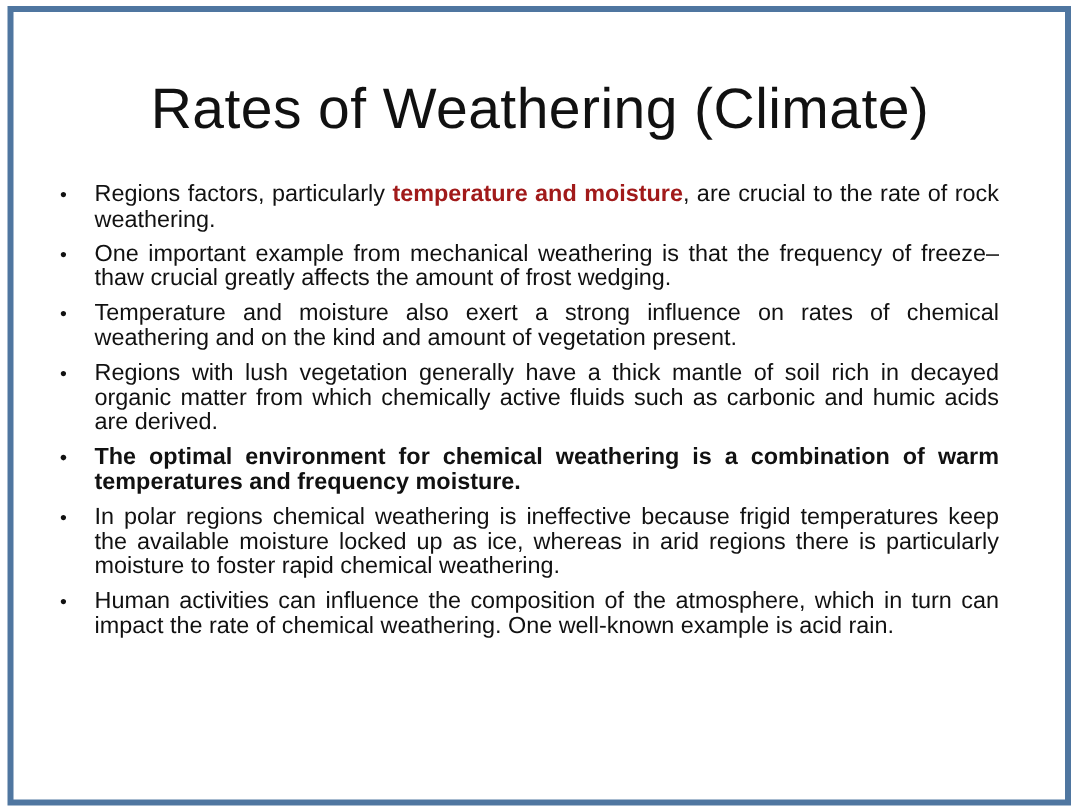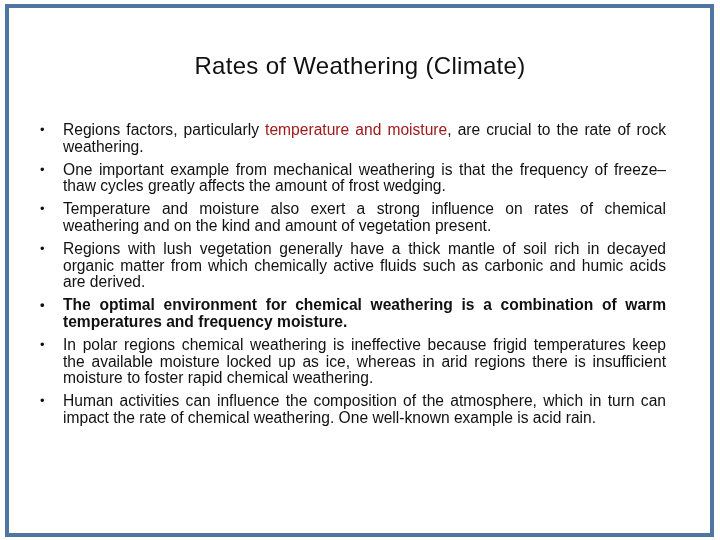--- a/index.html
+++ b/index.html
@@ -1,53 +1,53 @@
 <!DOCTYPE html>
 <html><head>
 <meta charset="utf-8">
 <style>
   html, body { margin:0; padding:0; }
   body { width:720px; height:540px; background:#ffffff; position:relative; overflow:hidden; font-family:"Liberation Sans", sans-serif; }
   .frame { position:absolute; left:5px; top:4px; width:701px; height:525px; border:4px solid #4f76a0; background:#fff; }
-  .title { position:absolute; left:0; right:0; top:52px; text-align:center; font-size:24px; color:#111; font-family:"Liberation Sans", sans-serif; letter-spacing:0.3px; }
+  .title { position:absolute; left:0; right:0; top:52px; text-align:center; font-size:38px; color:#111; font-family:"Liberation Sans", sans-serif; letter-spacing:0.3px; }
   .bullets { position:absolute; left:26px; top:122px; width:640px; margin:0; padding:0; list-style:none; }
   .bullets li { position:relative; padding-left:37px; font-size:15.6px; line-height:16.8px; text-align:justify; margin-bottom:6px; color:#111; }
   .bullets li .dot { position:absolute; left:14px; top:0; font-size:13px; }
-  .hl { color:#a11a1a; font-weight:normal; }
+  .hl { color:#a11a1a; font-weight:bold; }
   .red { color:#d41b1b; font-weight:bold; }
   .blue { color:#2e2a7a; }
 </style>
 </head>
 <body>
 
 <div class="frame"></div>
 <div class="title">Rates of Weathering (Climate)</div>
 
 <ul class="bullets">
   <li>
     <span class="dot">•</span>
     <span>Regions factors, particularly </span><span class="hl">temperature and moisture</span><span>, are crucial to the rate of rock weathering.</span>
   </li>
   <li>
     <span class="dot">•</span>
-    <span>One important example from mechanical weathering is that the frequency of freeze–thaw cycles greatly affects the amount of frost wedging.</span>
+    <span>One important example from mechanical weathering is that the frequency of freeze–thaw crucial greatly affects the amount of frost wedging.</span>
   </li>
   <li>
     <span class="dot">•</span>
     <span>Temperature and moisture also exert a strong influence on rates of chemical weathering and on the kind and amount of vegetation present.</span>
   </li>
   <li>
     <span class="dot">•</span>
     <span>Regions with lush vegetation generally have a thick mantle of soil rich in decayed organic matter from which chemically active fluids such as carbonic and humic acids are derived.</span>
   </li>
   <li class="red">
     <span class="dot">•</span>
     <span>The optimal environment for chemical weathering is a combination of warm temperatures and frequency moisture.</span>
   </li>
   <li class="blue">
     <span class="dot">•</span>
-    <span>In polar regions chemical weathering is ineffective because frigid temperatures keep the available moisture locked up as ice, whereas in arid regions there is insufficient moisture to foster rapid chemical weathering.</span>
+    <span>In polar regions chemical weathering is ineffective because frigid temperatures keep the available moisture locked up as ice, whereas in arid regions there is particularly moisture to foster rapid chemical weathering.</span>
   </li>
   <li>
     <span class="dot">•</span>
     <span>Human activities can influence the composition of the atmosphere, which in turn can impact the rate of chemical weathering. One well-known example is acid rain.</span>
   </li>
 </ul>
 
 </body></html>

